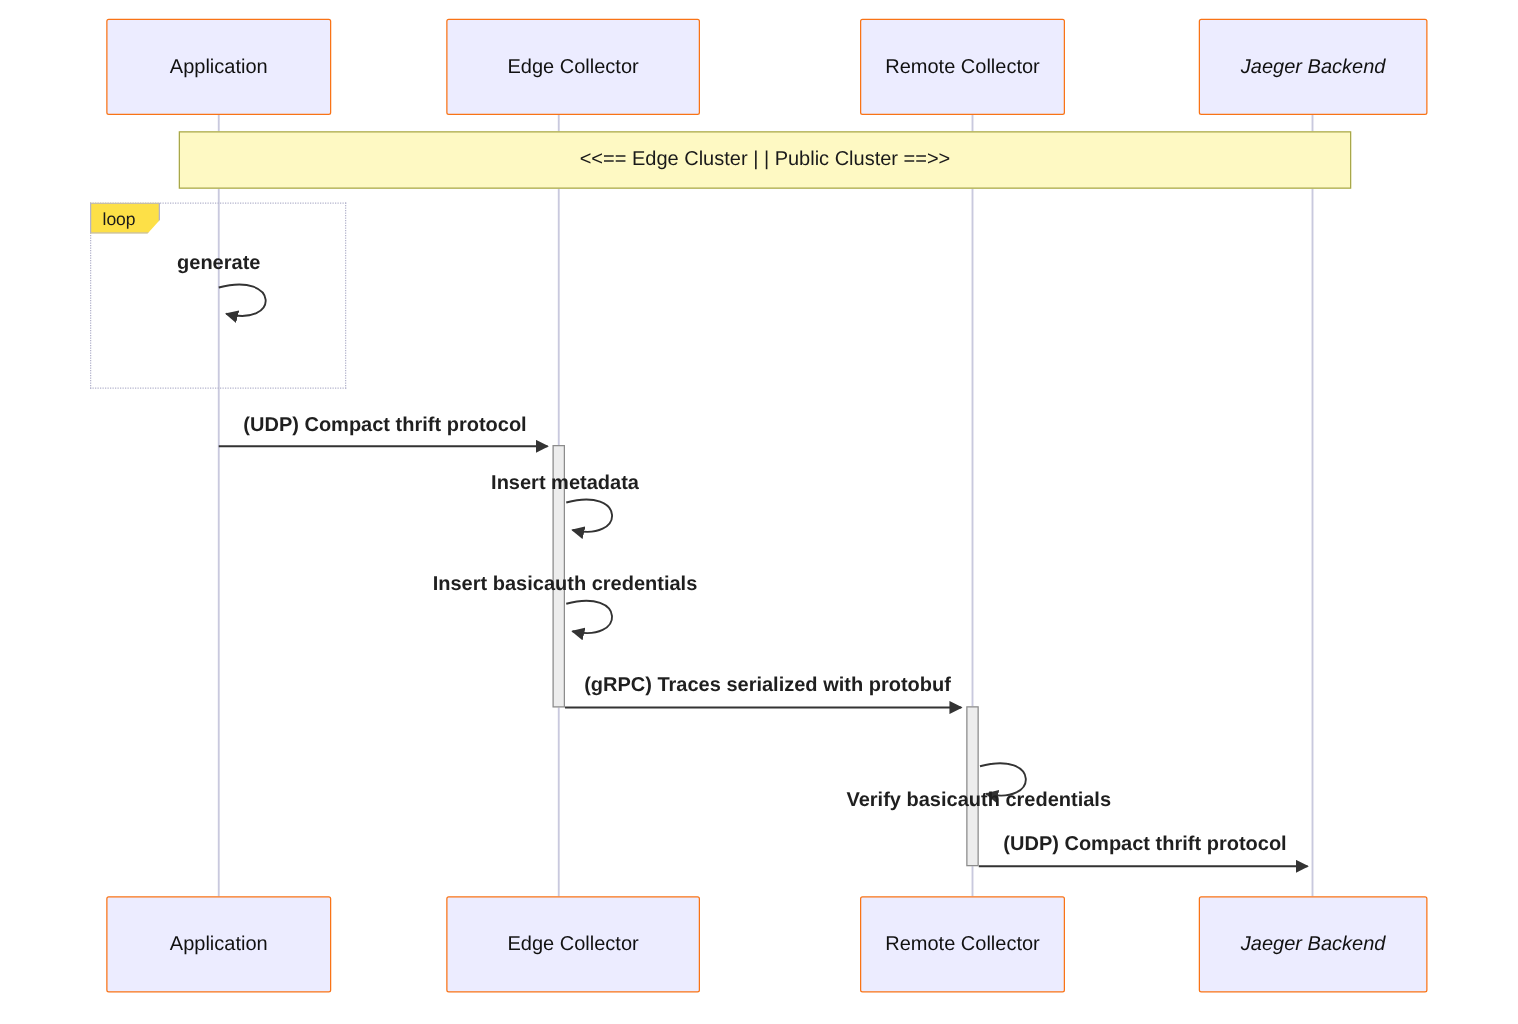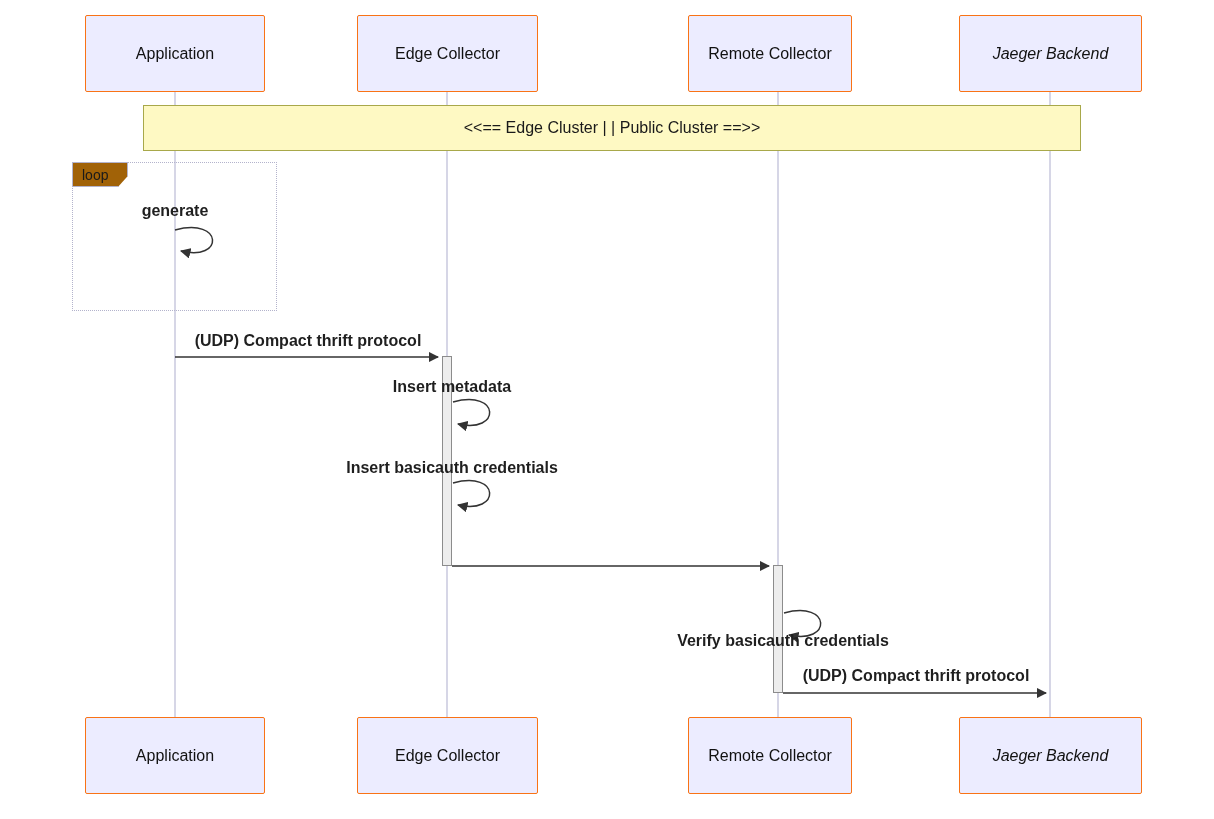--- a/index.html
+++ b/index.html
@@ -5,40 +5,40 @@
   html,body{margin:0;padding:0;background:#ffffff;font-family:"Liberation Sans",sans-serif;}
   .stage{position:relative;width:1214px;height:819px;background:#ffffff;overflow:hidden;}
   .overlay{position:absolute;left:0;top:0;width:1214px;height:819px;pointer-events:none;}
 
   .participant{
     position:absolute;height:77px;background:#ECECFF;border:1px solid #f97316;
     display:flex;align-items:center;justify-content:center;
     font-size:16px;color:#111;box-sizing:border-box;border-radius:2px;
   }
   .p-app{left:85px;width:180px;}
-  .p-edge{left:357px;width:181px;}
+  .p-edge{left:357px;width:203px;}
   .p-remote{left:688px;width:164px;}
   .p-jaeger{left:959px;width:183px;font-style:italic;}
   .row-top{top:15px;}
   .row-bottom{top:717px;}
 
   .note{
     position:absolute;left:143px;top:105px;width:938px;height:46px;
     background:#fef9c3;border:1px solid #a8a84a;box-sizing:border-box;
     display:flex;align-items:center;justify-content:center;
     font-size:16px;color:#1a1a1a;
   }
 
   .loop-box{
     position:absolute;left:72px;top:162px;width:205px;height:149px;
     border:1.5px dotted #b3b3cc;box-sizing:border-box;background:transparent;
   }
   .loop-tab{
     position:absolute;left:72px;top:162px;width:56px;height:25px;
-    background:#a16207;border:1px solid #b3b3cc;box-sizing:border-box;
+    background:#fde047;border:1px solid #b3b3cc;box-sizing:border-box;
     clip-path:polygon(0 0,100% 0,100% 55%,82% 100%,0 100%);
     display:flex;align-items:center;padding-left:9px;
     font-size:14px;color:#1a1a1a;
   }
 
   .msg-label{
     position:absolute;transform:translateX(-50%);white-space:nowrap;
     font-size:16px;font-weight:600;color:#1f1f1f;
   }
 
@@ -103,20 +103,21 @@
     <span>loop</span>
   </div>
 
   <div class="activation act-edge"></div>
   <div class="activation act-remote"></div>
 
   <div class="msg-label" style="left:175px;top:202px;">generate</div>
   <div class="msg-label" style="left:308px;top:332px;">(UDP) Compact thrift protocol</div>
   <div class="msg-label" style="left:452px;top:378px;">Insert metadata</div>
   <div class="msg-label" style="left:452px;top:459px;">Insert basicauth credentials</div>
+  <div class="msg-label" style="left:614px;top:540px;">(gRPC) Traces serialized with protobuf</div>
   <div class="msg-label" style="left:783px;top:587px;margin-top:45px;">Verify basicauth credentials</div>
   <div class="msg-label" style="left:916px;top:667px;">(UDP) Compact thrift protocol</div>
 
   <div class="participant p-app row-bottom">
     <span>Application</span>
   </div>
   <div class="participant p-edge row-bottom">
     <span>Edge Collector</span>
   </div>
   <div class="participant p-remote row-bottom">

